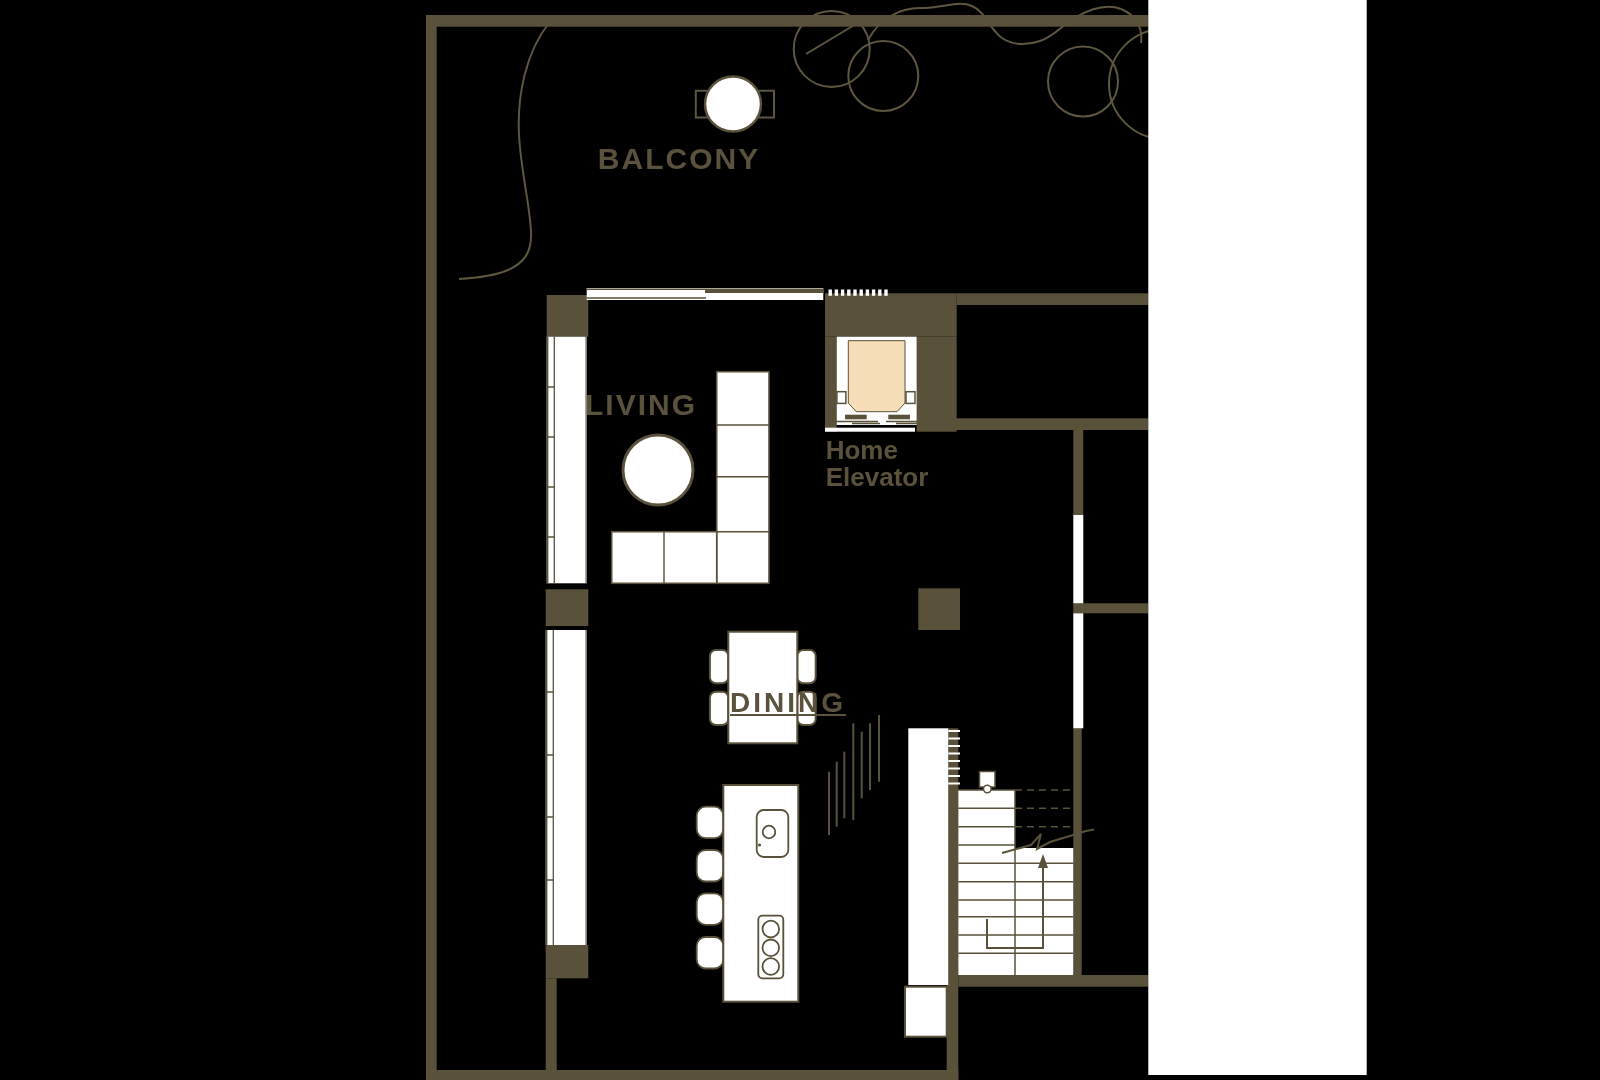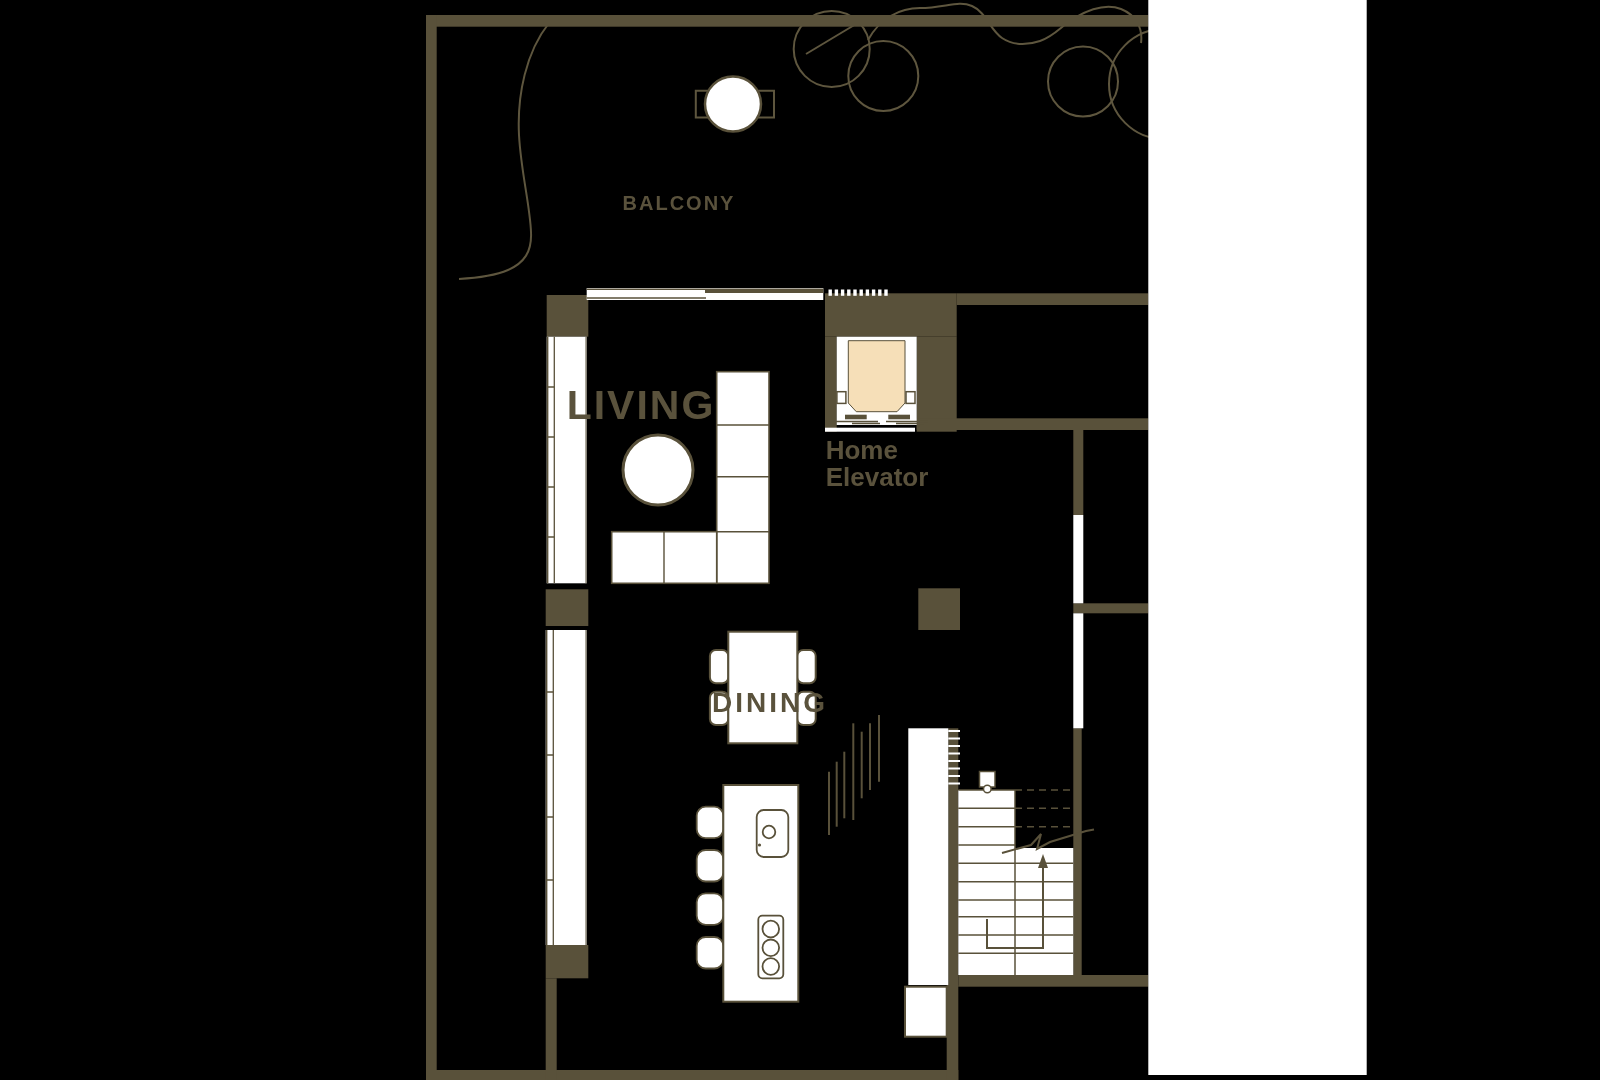--- a/index.html
+++ b/index.html
@@ -7,22 +7,22 @@
   svg{position:absolute;left:0;top:0;}
   .wall{fill:var(--wall,#59513A);}
   .tree{stroke:var(--line,#5E563E);stroke-width:2;fill:none;}
   .wfill{fill:var(--floor-white,#fff);}
   .furn{fill:var(--floor-white,#fff);stroke:var(--wall,#59513A);}
   .lin{stroke:var(--wall,#59513A);fill:none;}
   .wln{stroke:var(--floor-white,#fff);fill:none;}
   .cab{fill:var(--elevator-cab,#F6DFB8);stroke:var(--wall,#59513A);stroke-width:1;}
   .label{position:absolute;transform:translate(-50%,-50%);font-family:"Liberation Sans",sans-serif;
          font-weight:700;color:var(--label-text,#5A523C);white-space:nowrap;}
-  .label-balcony{font-size:20px;letter-spacing:2px;margin-top:44px;}
-  .label-living{font-size:41px;letter-spacing:2px;}
+  .label-balcony{font-size:30px;letter-spacing:2px;}
+  .label-living{font-size:30px;letter-spacing:2px;}
   .label-dining{font-size:28px;letter-spacing:3px;}
   .label-elevator{font-size:26px;line-height:27px;text-align:left;letter-spacing:0;}
 </style>
 </head>
 <body>
 
 <div class="stage">
   <svg width="1600" height="1080" viewBox="0 0 1600 1080">
 
     <g>
@@ -172,18 +172,18 @@
       <circle class="furn" stroke-width="1.8" cx="770.8" cy="929" r="8.3"></circle>
       <circle class="furn" stroke-width="1.8" cx="770.8" cy="947.8" r="8.3"></circle>
       <circle class="furn" stroke-width="1.8" cx="770.8" cy="966.5" r="8.3"></circle>
     </g>
 
     <rect class="wfill" x="1148.3" y="0" width="218.4" height="1075"></rect>
   </svg>
 
   <div class="label label-balcony" style="left:679px;top:159px;">BALCONY</div>
   <div class="label label-living" style="left:641px;top:405px;">LIVING</div>
-  <div class="label label-dining" style="left:770px;top:703px;">DINING</div>
+  <div class="label label-dining" style="left:788px;top:703px;text-decoration:underline;">DINING</div>
   <div class="label label-elevator" style="left:877px;top:464px;">
     <div>Home</div>
     <div>Elevator</div>
   </div>
 </div>
 
 </body></html>

